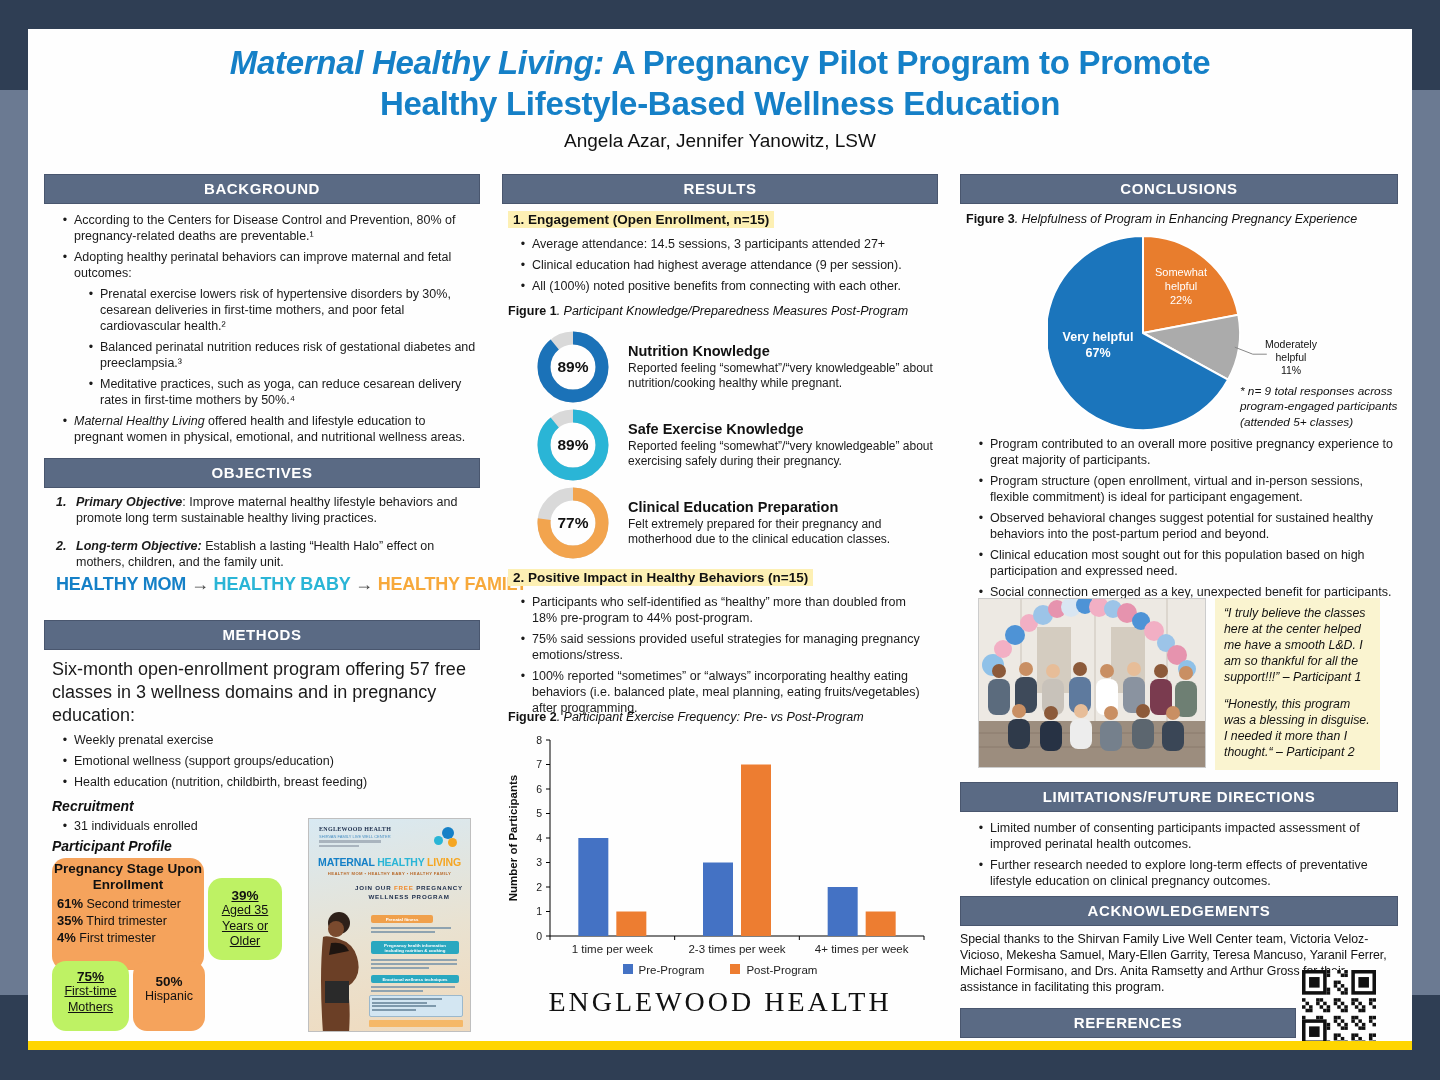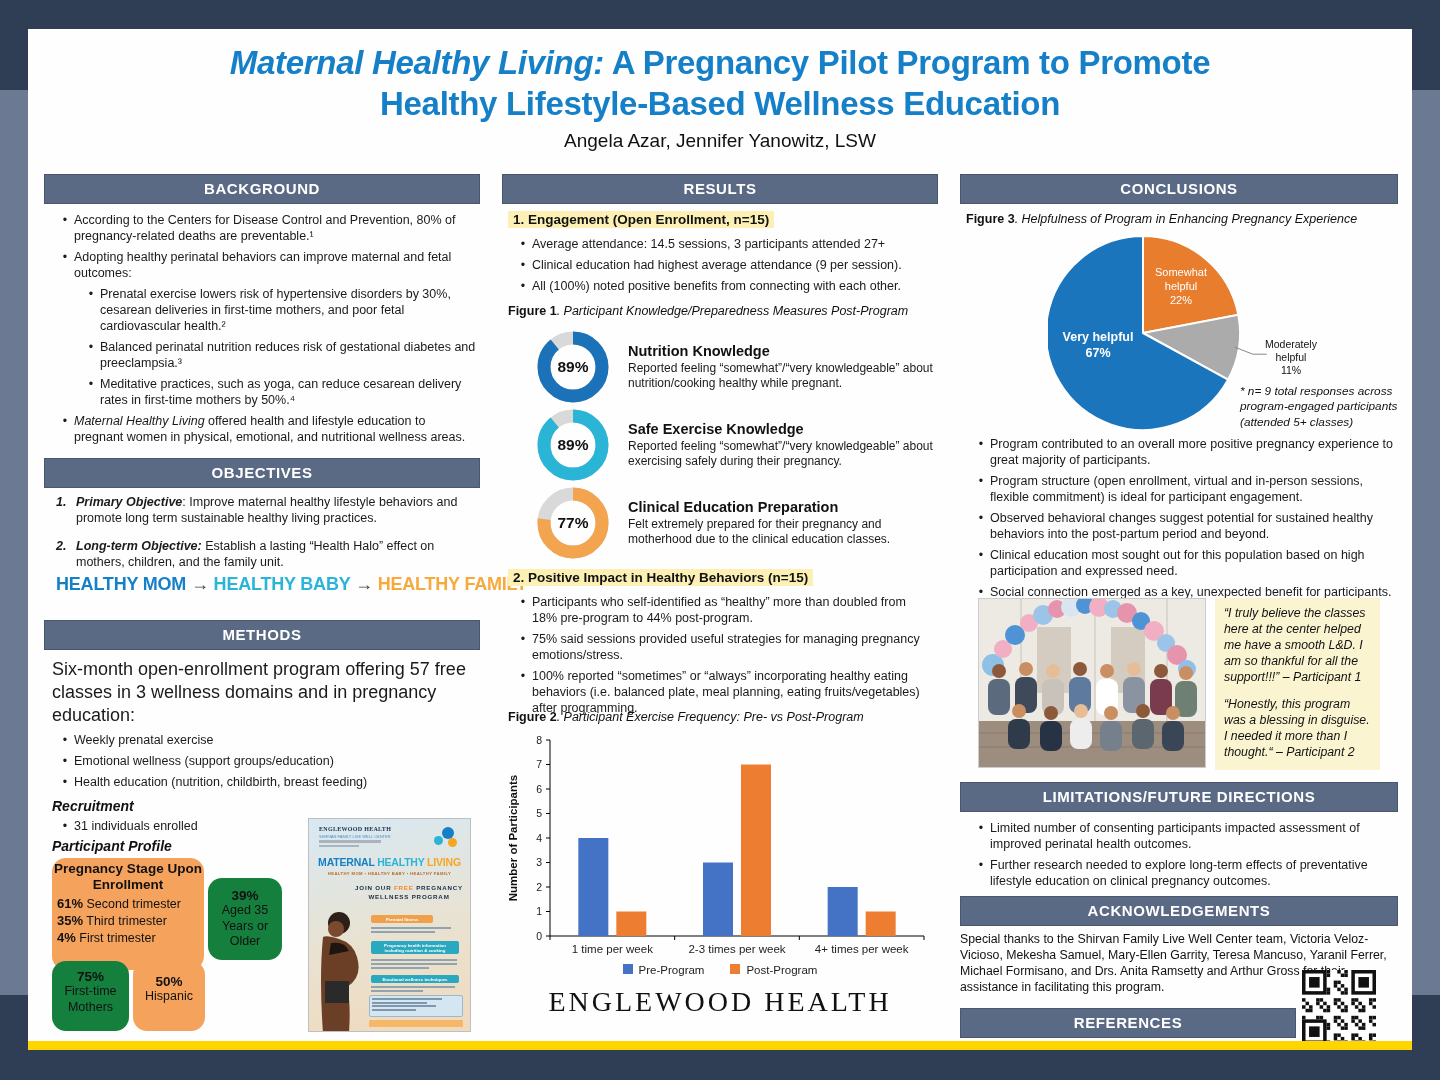--- a/index.html
+++ b/index.html
@@ -36,21 +36,21 @@
 
   .healthy { position:absolute; left:12px; width:424px; font-size:18px; font-weight:bold; letter-spacing:-0.2px; white-space:nowrap; }
   .healthy .hm { color:#1580C7; } .healthy .hb { color:#2AB5D6; } .healthy .hf { color:#F7A93B; }
   .healthy .ar { color:#444; font-weight:normal; }
 
   .subhead { font-weight:bold; font-style:italic; font-size:14px; color:#111; margin-bottom:4px; }
   .para { font-size:18px; color:#1A1A1A; line-height:1.28; margin-bottom:5px; padding-left:8px; }
   .mh { padding-left:8px; }
 
   .pbox { position:absolute; border-radius:14px; text-align:center; color:#111; }
-  .pbox.dark { background:#F5A35C; } .pbox.light { background:#15803d; }
+  .pbox.dark { background:#F5A35C; } .pbox.light { background:#bef264;text-decoration:underline; }
   .pbox .bt { font-weight:bold; font-size:13.5px; line-height:1.15; padding-top:3px; }
   .pbox .ln { font-size:12.5px; text-align:left; padding-left:5px; line-height:1.3; }
   .pbox .ln b { font-size:13px; }
   .pbox .cpct { font-weight:bold; font-size:13.5px; }
   .pbox .ctxt { font-size:12.5px; line-height:1.25; }
 
   .hl { display:inline-block; background:#FDF0B4; color:#111; font-size:13.5px; font-weight:bold; padding:1px 5px; }
   .figcap { font-size:12.5px; color:#111; }
   .figcap b { font-weight:bold; } .figcap i { font-style:italic; }
 

